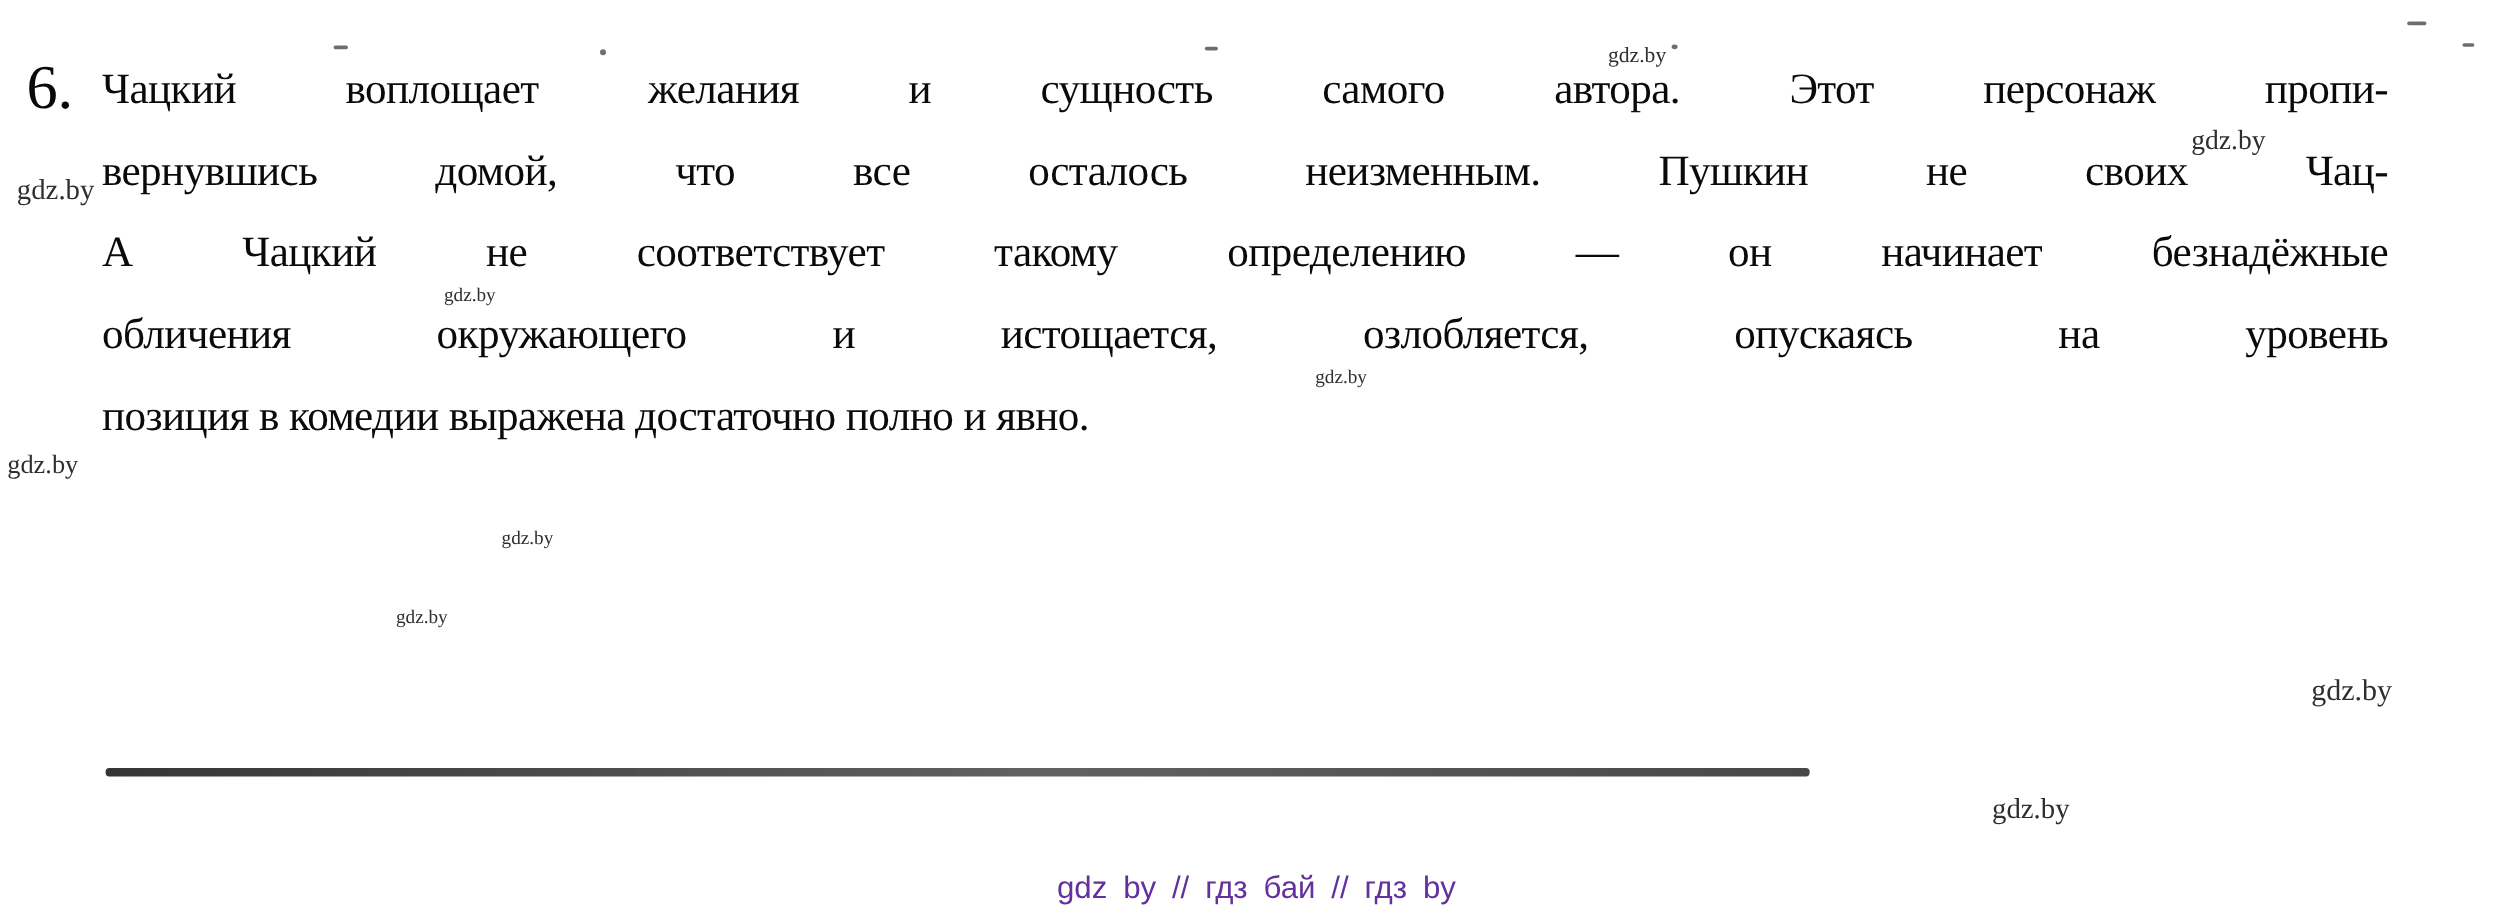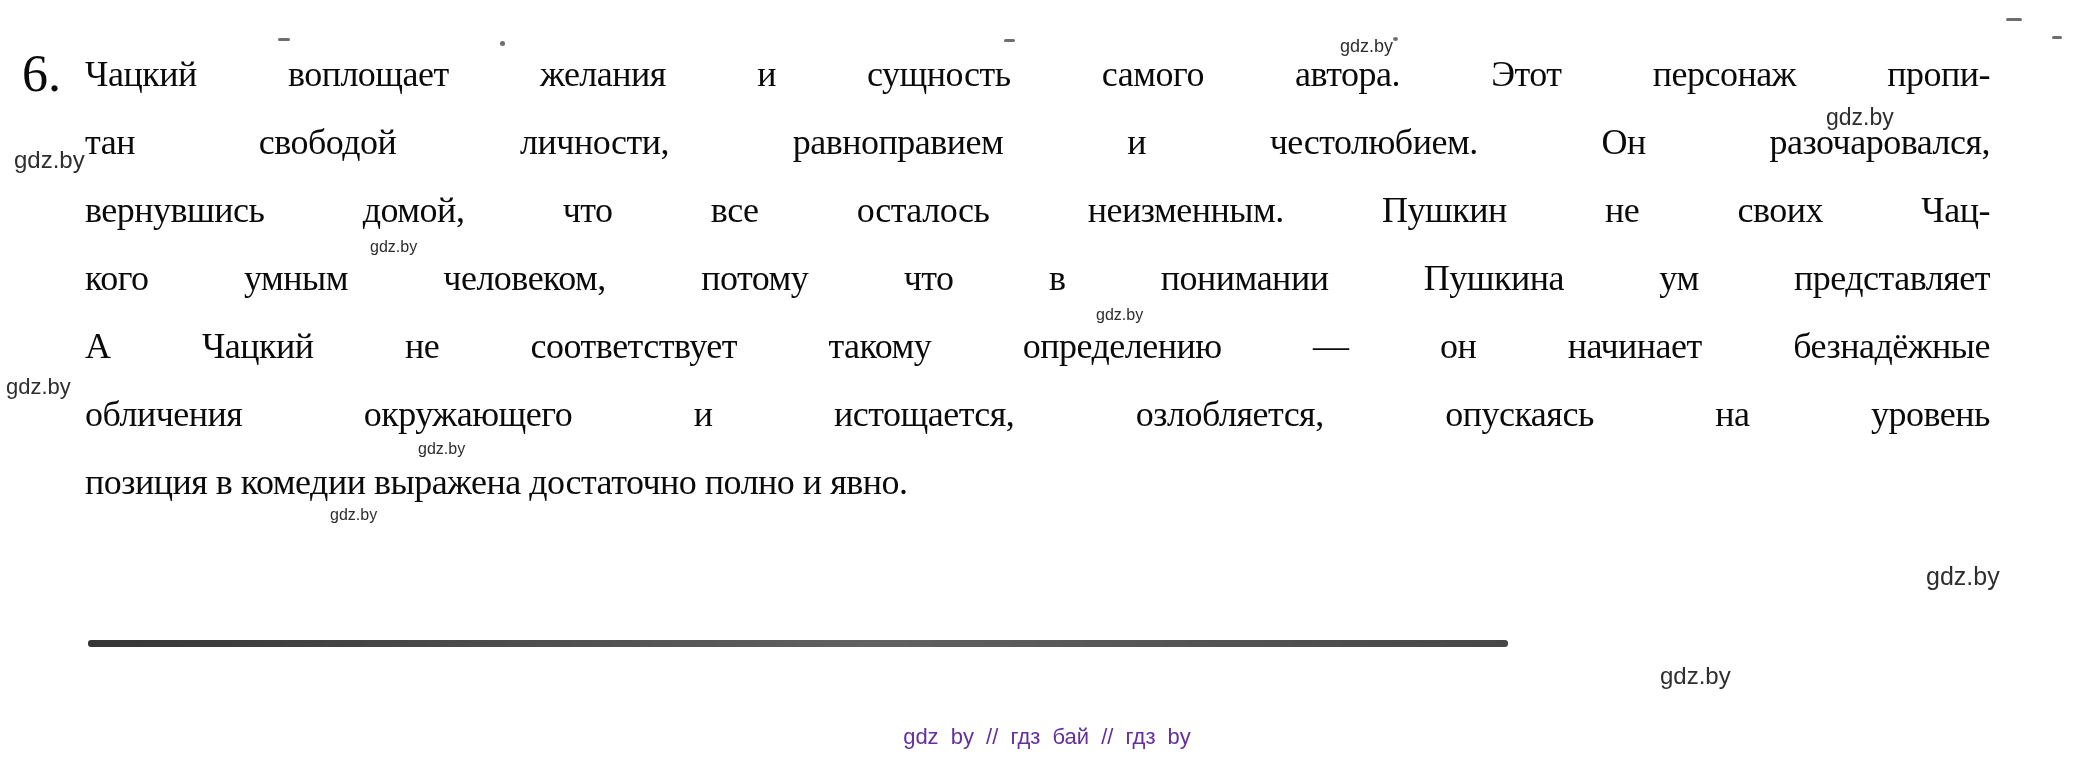--- a/index.html
+++ b/index.html
@@ -40,21 +40,21 @@
     text-align-last:justify;
     white-space:normal;
   }
   .line.last-line{
     text-align:center;
     text-align-last:left;
   }
 
   .wm{
     position:absolute;
-    font-family:Liberation Sans, sans-serif;
+    font-family:Liberation Serif, serif;
     color:var(--wm);
     white-space:nowrap;
   }
   .w1{left:1340px;top:36px;font-size:18px;}
   .w2{left:1826px;top:104px;font-size:23px;}
   .w3{left:14px;top:146px;font-size:24px;}
   .w4{left:370px;top:238px;font-size:16px;}
   .w5{left:1096px;top:306px;font-size:16px;}
   .w6{left:6px;top:374px;font-size:22px;}
   .w7{left:418px;top:440px;font-size:16px;}
@@ -74,21 +74,21 @@
   .a2{left:500px;top:41px;width:5px;height:5px;border-radius:50%;}
   .a3{left:1004px;top:39px;width:11px;height:3px;}
   .a4{left:1393px;top:37px;width:5px;height:4px;border-radius:50%;}
   .a5{left:2052px;top:36px;width:10px;height:3px;}
   .a6{left:2006px;top:18px;width:16px;height:3px;}
 
   .footer{
     position:absolute;top:724px;left:0;width:100%;
     text-align:center;
     font-family:"Liberation Sans", sans-serif;
-    font-size:22px;
+    font-size:26px;
     color:var(--footer-purple);
     word-spacing:6px;
   }
 </style>
 </head>
 <body>
 
 <div class="page">
 
 
@@ -96,23 +96,21 @@
   <span class="artifact a2"></span>
   <span class="artifact a3"></span>
   <span class="artifact a4"></span>
   <span class="artifact a5"></span>
   <span class="artifact a6"></span>
 
   <div class="answer-number">6.</div>
 
   <div class="textblock">
     <div class="line">Чацкий воплощает желания и сущность самого автора. Этот персонаж пропи-</div>
-    <div class="line">тан свободой личности, равноправием и честолюбием. Он разочаровался,</div>
     <div class="line">вернувшись домой, что все осталось неизменным. Пушкин не своих Чац-</div>
-    <div class="line">кого умным человеком, потому что в понимании Пушкина ум представляет</div>
     <div class="line">А Чацкий не соответствует такому определению — он начинает безнадёжные</div>
     <div class="line">обличения окружающего и истощается, озлобляется, опускаясь на уровень</div>
     <div class="line last-line">позиция в комедии выражена достаточно полно и явно.</div>
   </div>
 
   <div class="smudge"></div>
 
   <span class="wm w1">gdz.by</span>
   <span class="wm w2">gdz.by</span>
   <span class="wm w3">gdz.by</span>

